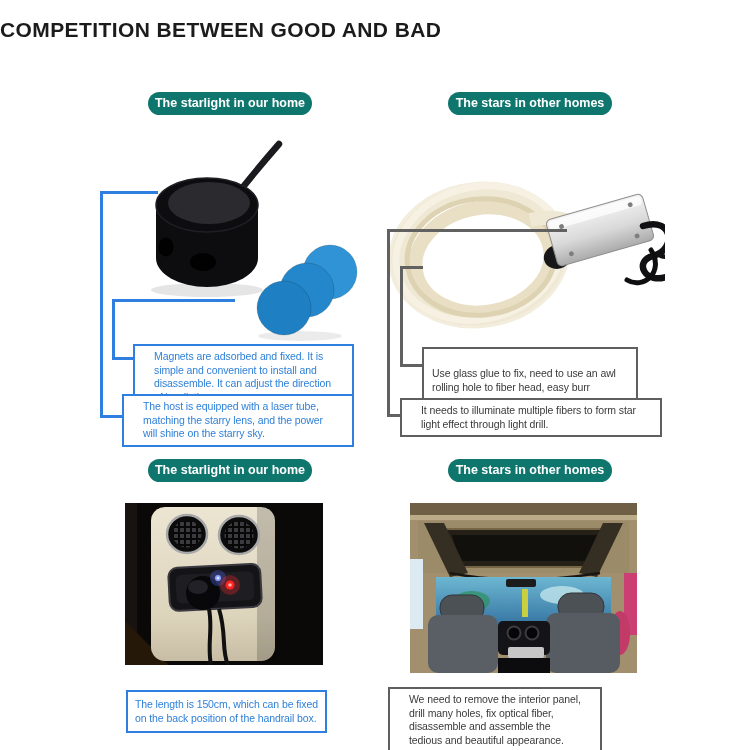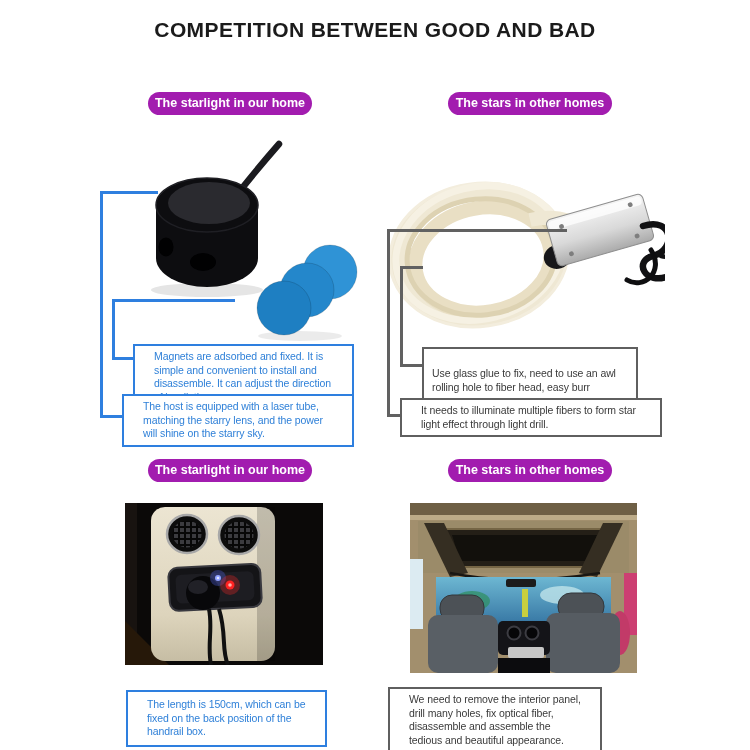--- a/index.html
+++ b/index.html
@@ -1,20 +1,20 @@
 <!DOCTYPE html>
 <html><head>
 <meta charset="utf-8">
 <style>
   html,body{margin:0;padding:0;background:#fff;}
   .canvas{position:relative;width:750px;height:750px;background:#fff;overflow:hidden;
           font-family:"Liberation Sans", sans-serif;}
-  .title{position:absolute;top:18px;left:0;width:750px;margin:0;text-align:center;
+  .title{position:absolute;top:18px;left:0;width:750px;margin:0;text-align:left;
          font-size:21px;font-weight:bold;color:#1b1b1b;letter-spacing:.4px;}
-  .pill{position:absolute;width:164px;height:23px;background:#a21caf;border-radius:12px;
+  .pill{position:absolute;width:164px;height:23px;background:#0f766e;border-radius:12px;
         color:#fff;font-size:12.5px;line-height:23px;text-align:center;font-weight:bold;}
   .photo{position:absolute;}
   .br{position:absolute;}
   .br.blue{background:#2e7fdf;}
   .br.gray{background:#616161;}
   .callout{position:absolute;background:#fff;box-sizing:border-box;
            font-size:10.5px;line-height:1.3;padding:4px 19px;letter-spacing:-0.1px;}
   .callout.blue{border:2px solid #2e7fdf;color:#2f80d8;}
   .callout.gray{border:2px solid #5f5f5f;color:#3a3a3a;}
 </style>
@@ -187,16 +187,16 @@
     </g>
     <g>
       <rect x="88" y="118" width="52" height="34" rx="5" fill="#141418"></rect>
       <circle cx="104" cy="130" r="6.5" fill="#060608" stroke="#3c3c42" stroke-width="2"></circle>
       <circle cx="122" cy="130" r="6.5" fill="#060608" stroke="#3c3c42" stroke-width="2"></circle>
       <rect x="98" y="144" width="36" height="11" rx="2" fill="#c7c7c7"></rect>
       <rect x="88" y="155" width="52" height="15" fill="#0c0c0e"></rect>
     </g>
   </svg>
 
-  <div class="callout blue" style="left:126px;top:690px;width:201px;padding:6px 19px">The length is 150cm, which can be fixed on the back position of the handrail box.</div>
+  <div class="callout blue" style="left:126px;top:690px;width:201px;padding:6px 7px">The length is 150cm, which can be fixed on the back position of the handrail box.</div>
   <div class="callout gray" style="left:388px;top:687px;width:214px">We need to remove the interior panel, drill many holes, fix optical fiber, disassemble and assemble the tedious and beautiful appearance.</div>
 
 </div>
 
 </body></html>

